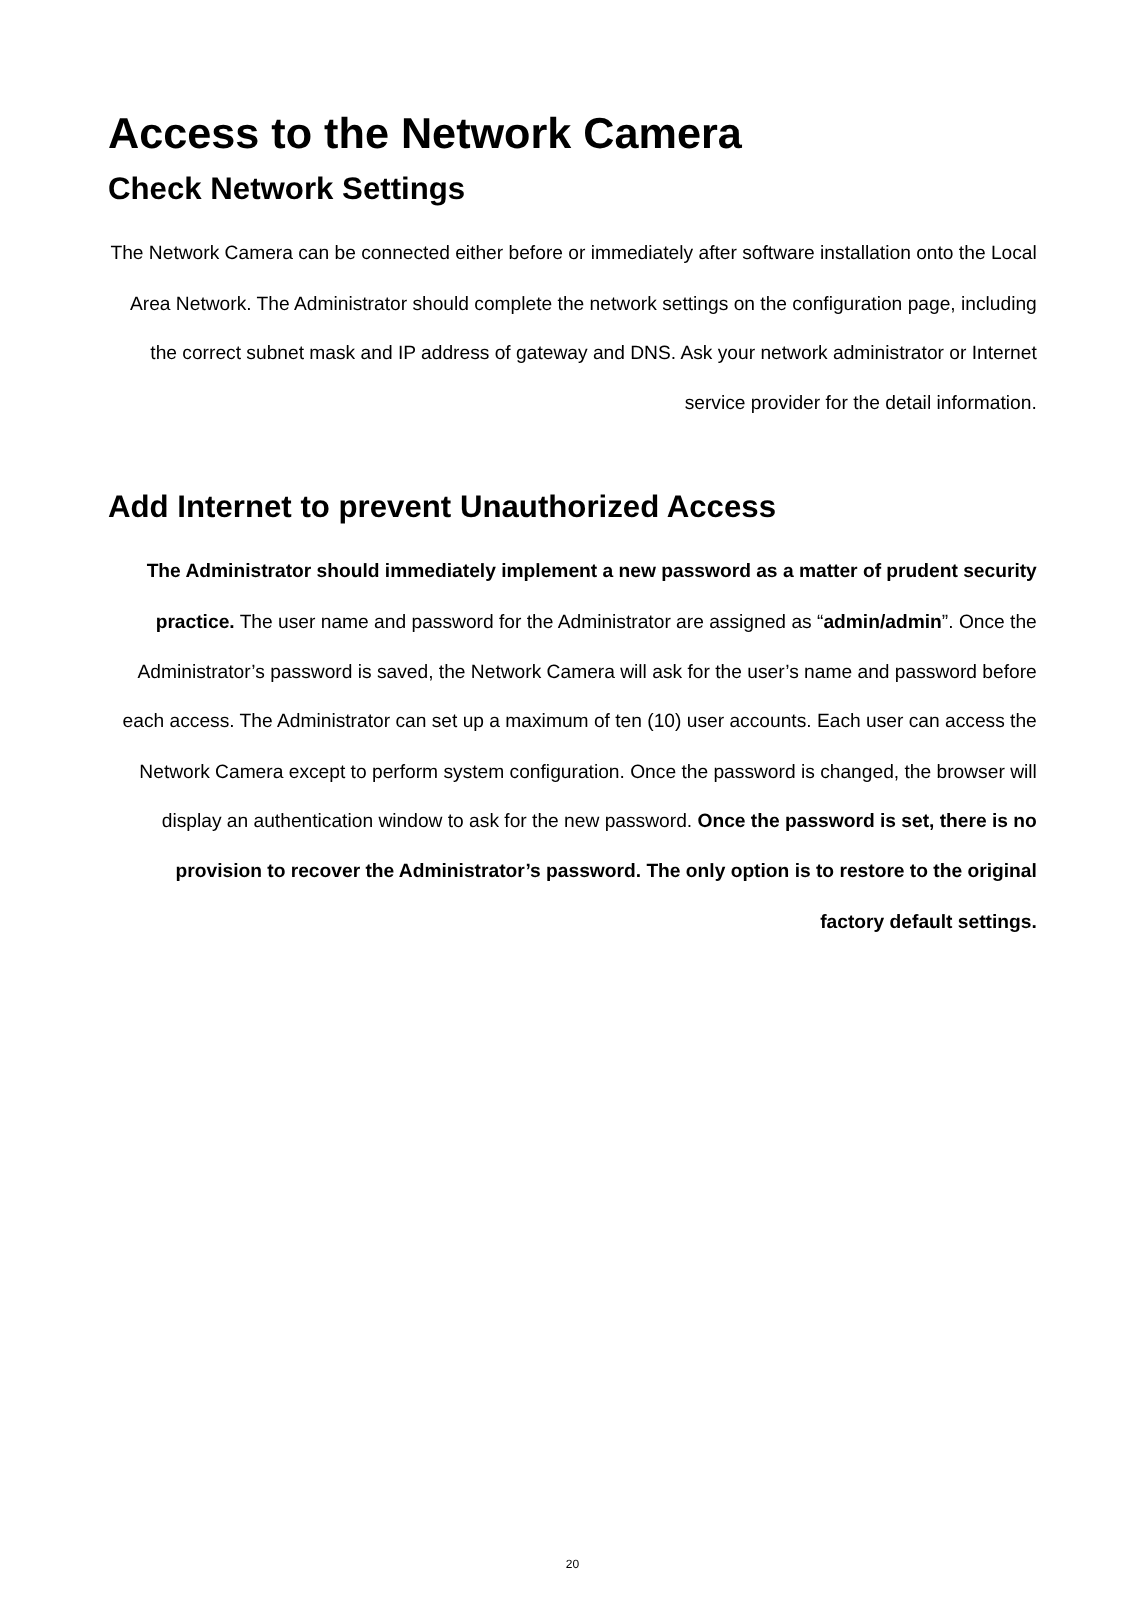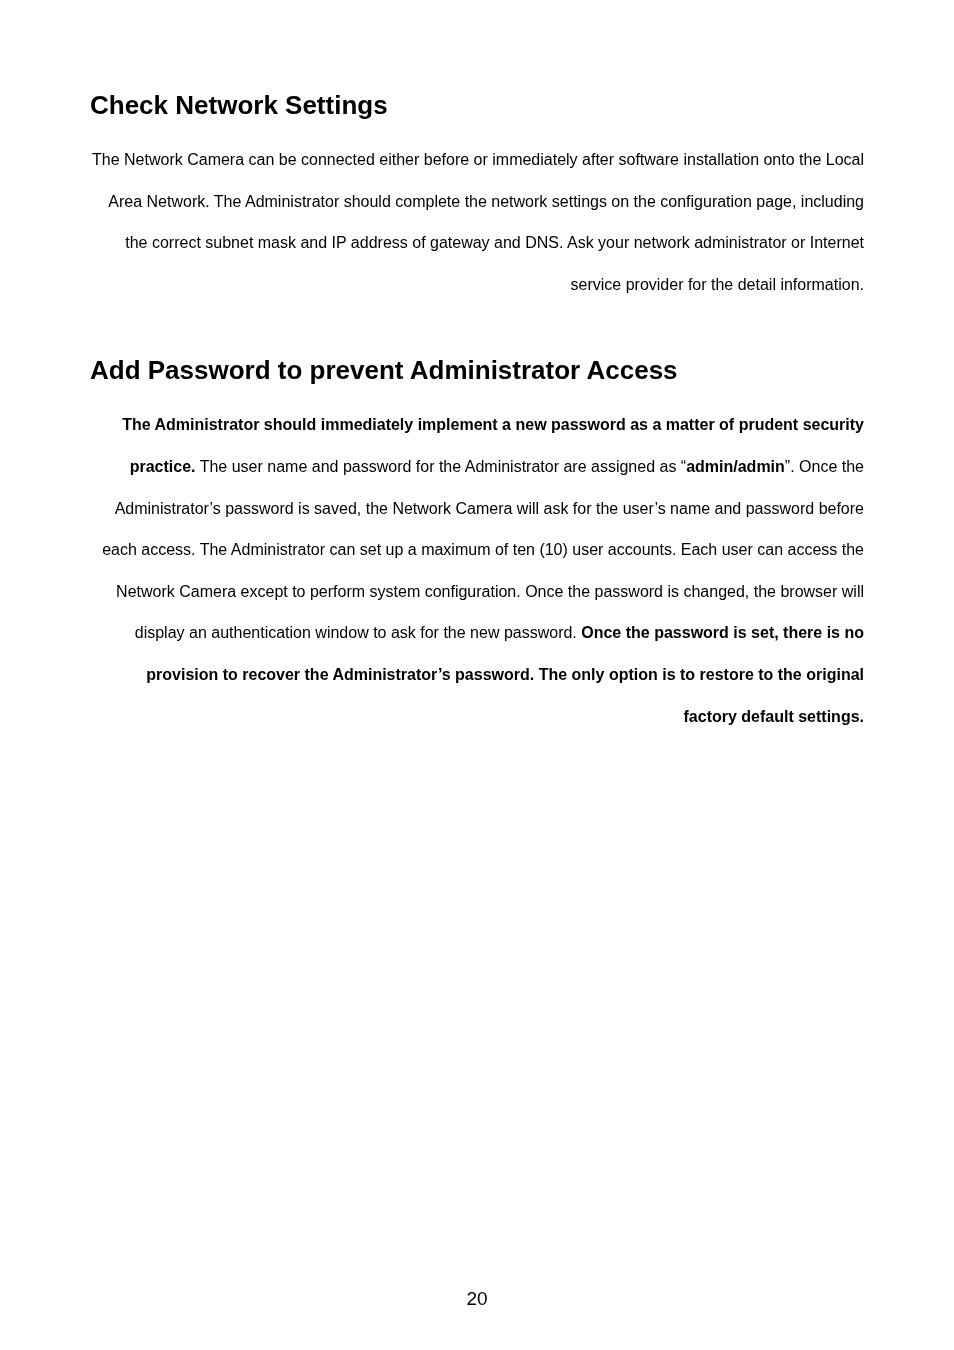--- a/index.html
+++ b/index.html
@@ -35,31 +35,32 @@
     margin: 0 0 10px 0;
     text-align: right;
   }
   .bold { font-weight: bold; }
   .footer {
     position: absolute;
     bottom: 40px;
     left: 0;
     right: 0;
     text-align: center;
-    font-size: 19px;
+    font-size: 10px;
   }
 </style>
 </head>
 <body>
 
 <div class="page">
 
+  <h1>Access to the Network Camera</h1>
 
   <h2>Check Network Settings</h2>
   <p>The Network Camera can be connected either before or immediately after software installation onto the Local Area Network. The Administrator should complete the network settings on the configuration page, including the correct subnet mask and IP address of gateway and DNS. Ask your network administrator or Internet service provider for the detail information.</p>
 
-  <h2 class="second">Add Password to prevent Administrator Access</h2>
+  <h2 class="second">Add Internet to prevent Unauthorized Access</h2>
   <p>
     <span class="bold">The Administrator should immediately implement a new password as a matter of prudent security practice.</span><span> The user name and password for the Administrator are assigned as “</span><span class="bold">admin/admin</span><span>”. Once the Administrator’s password is saved, the Network Camera will ask for the user’s name and password before each access. The Administrator can set up a maximum of ten (10) user accounts. Each user can access the Network Camera except to perform system configuration.    Once the password is changed, the browser will display an authentication window to ask for the new password. </span><span class="bold">Once the password is set, there is no provision to recover the Administrator’s password.    The only option is to restore to the original factory default settings.</span>
   </p>
 
   <div class="footer">20</div>
 </div>
 
 </body></html>

